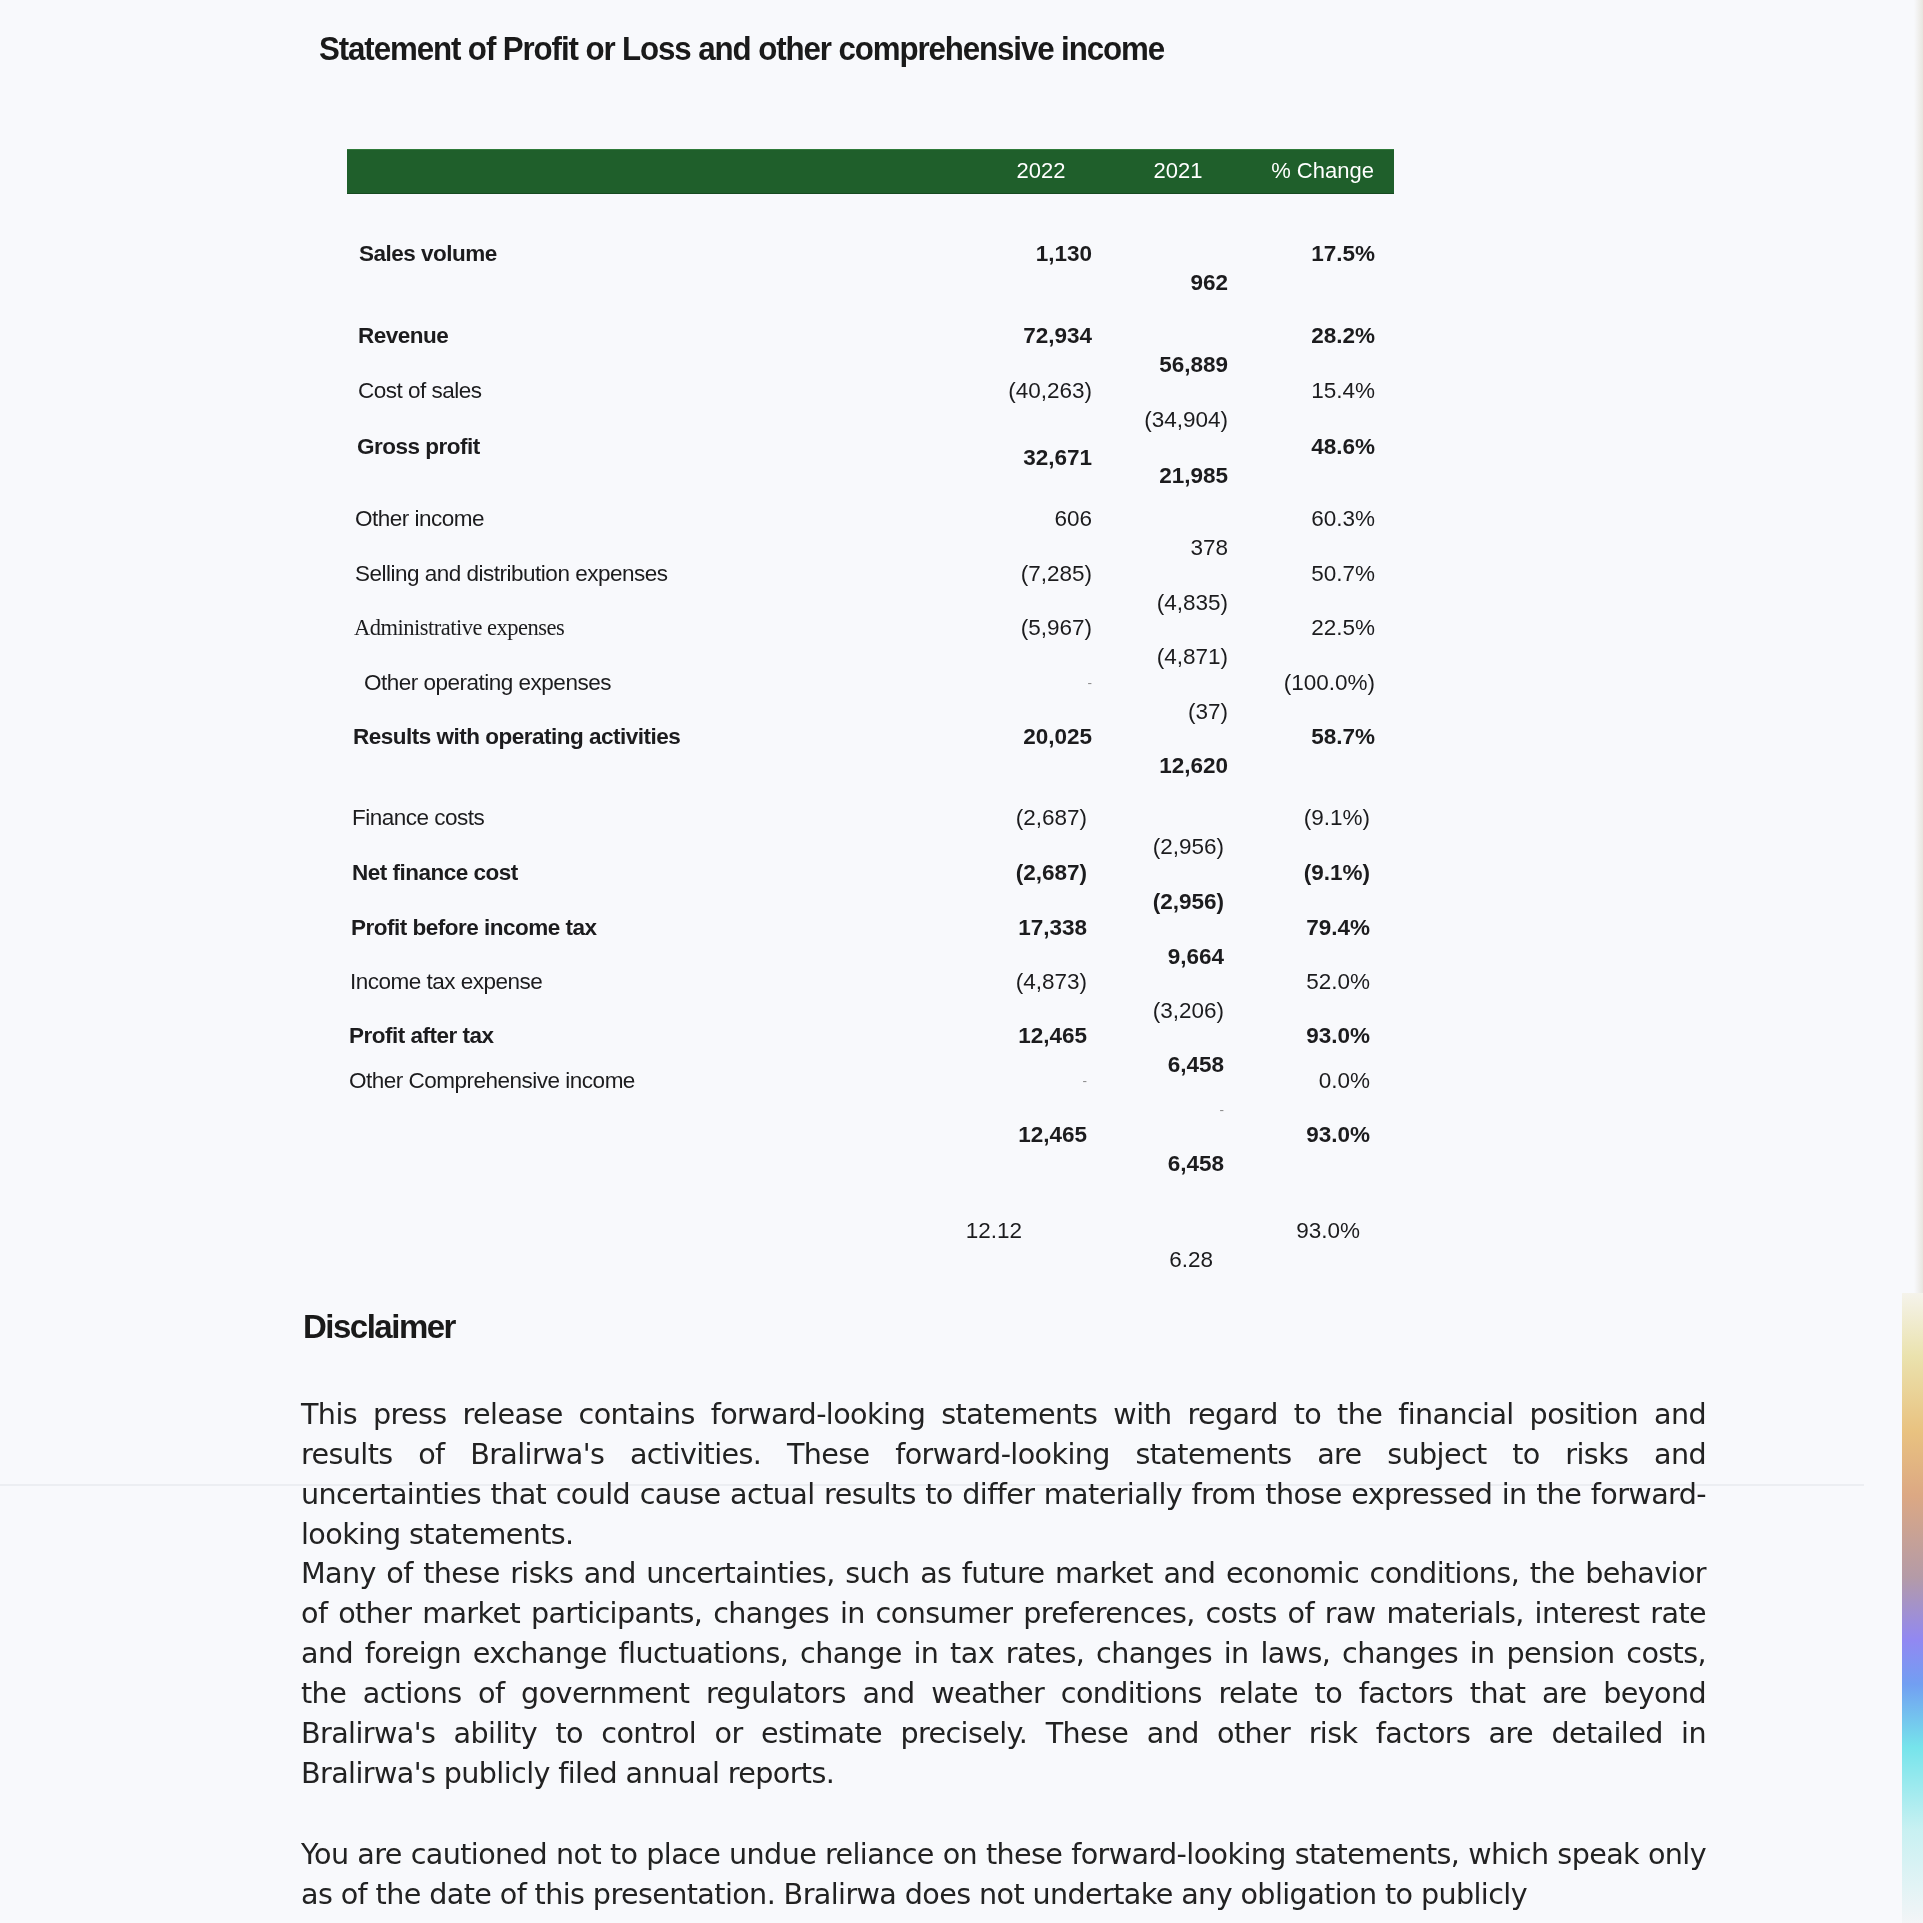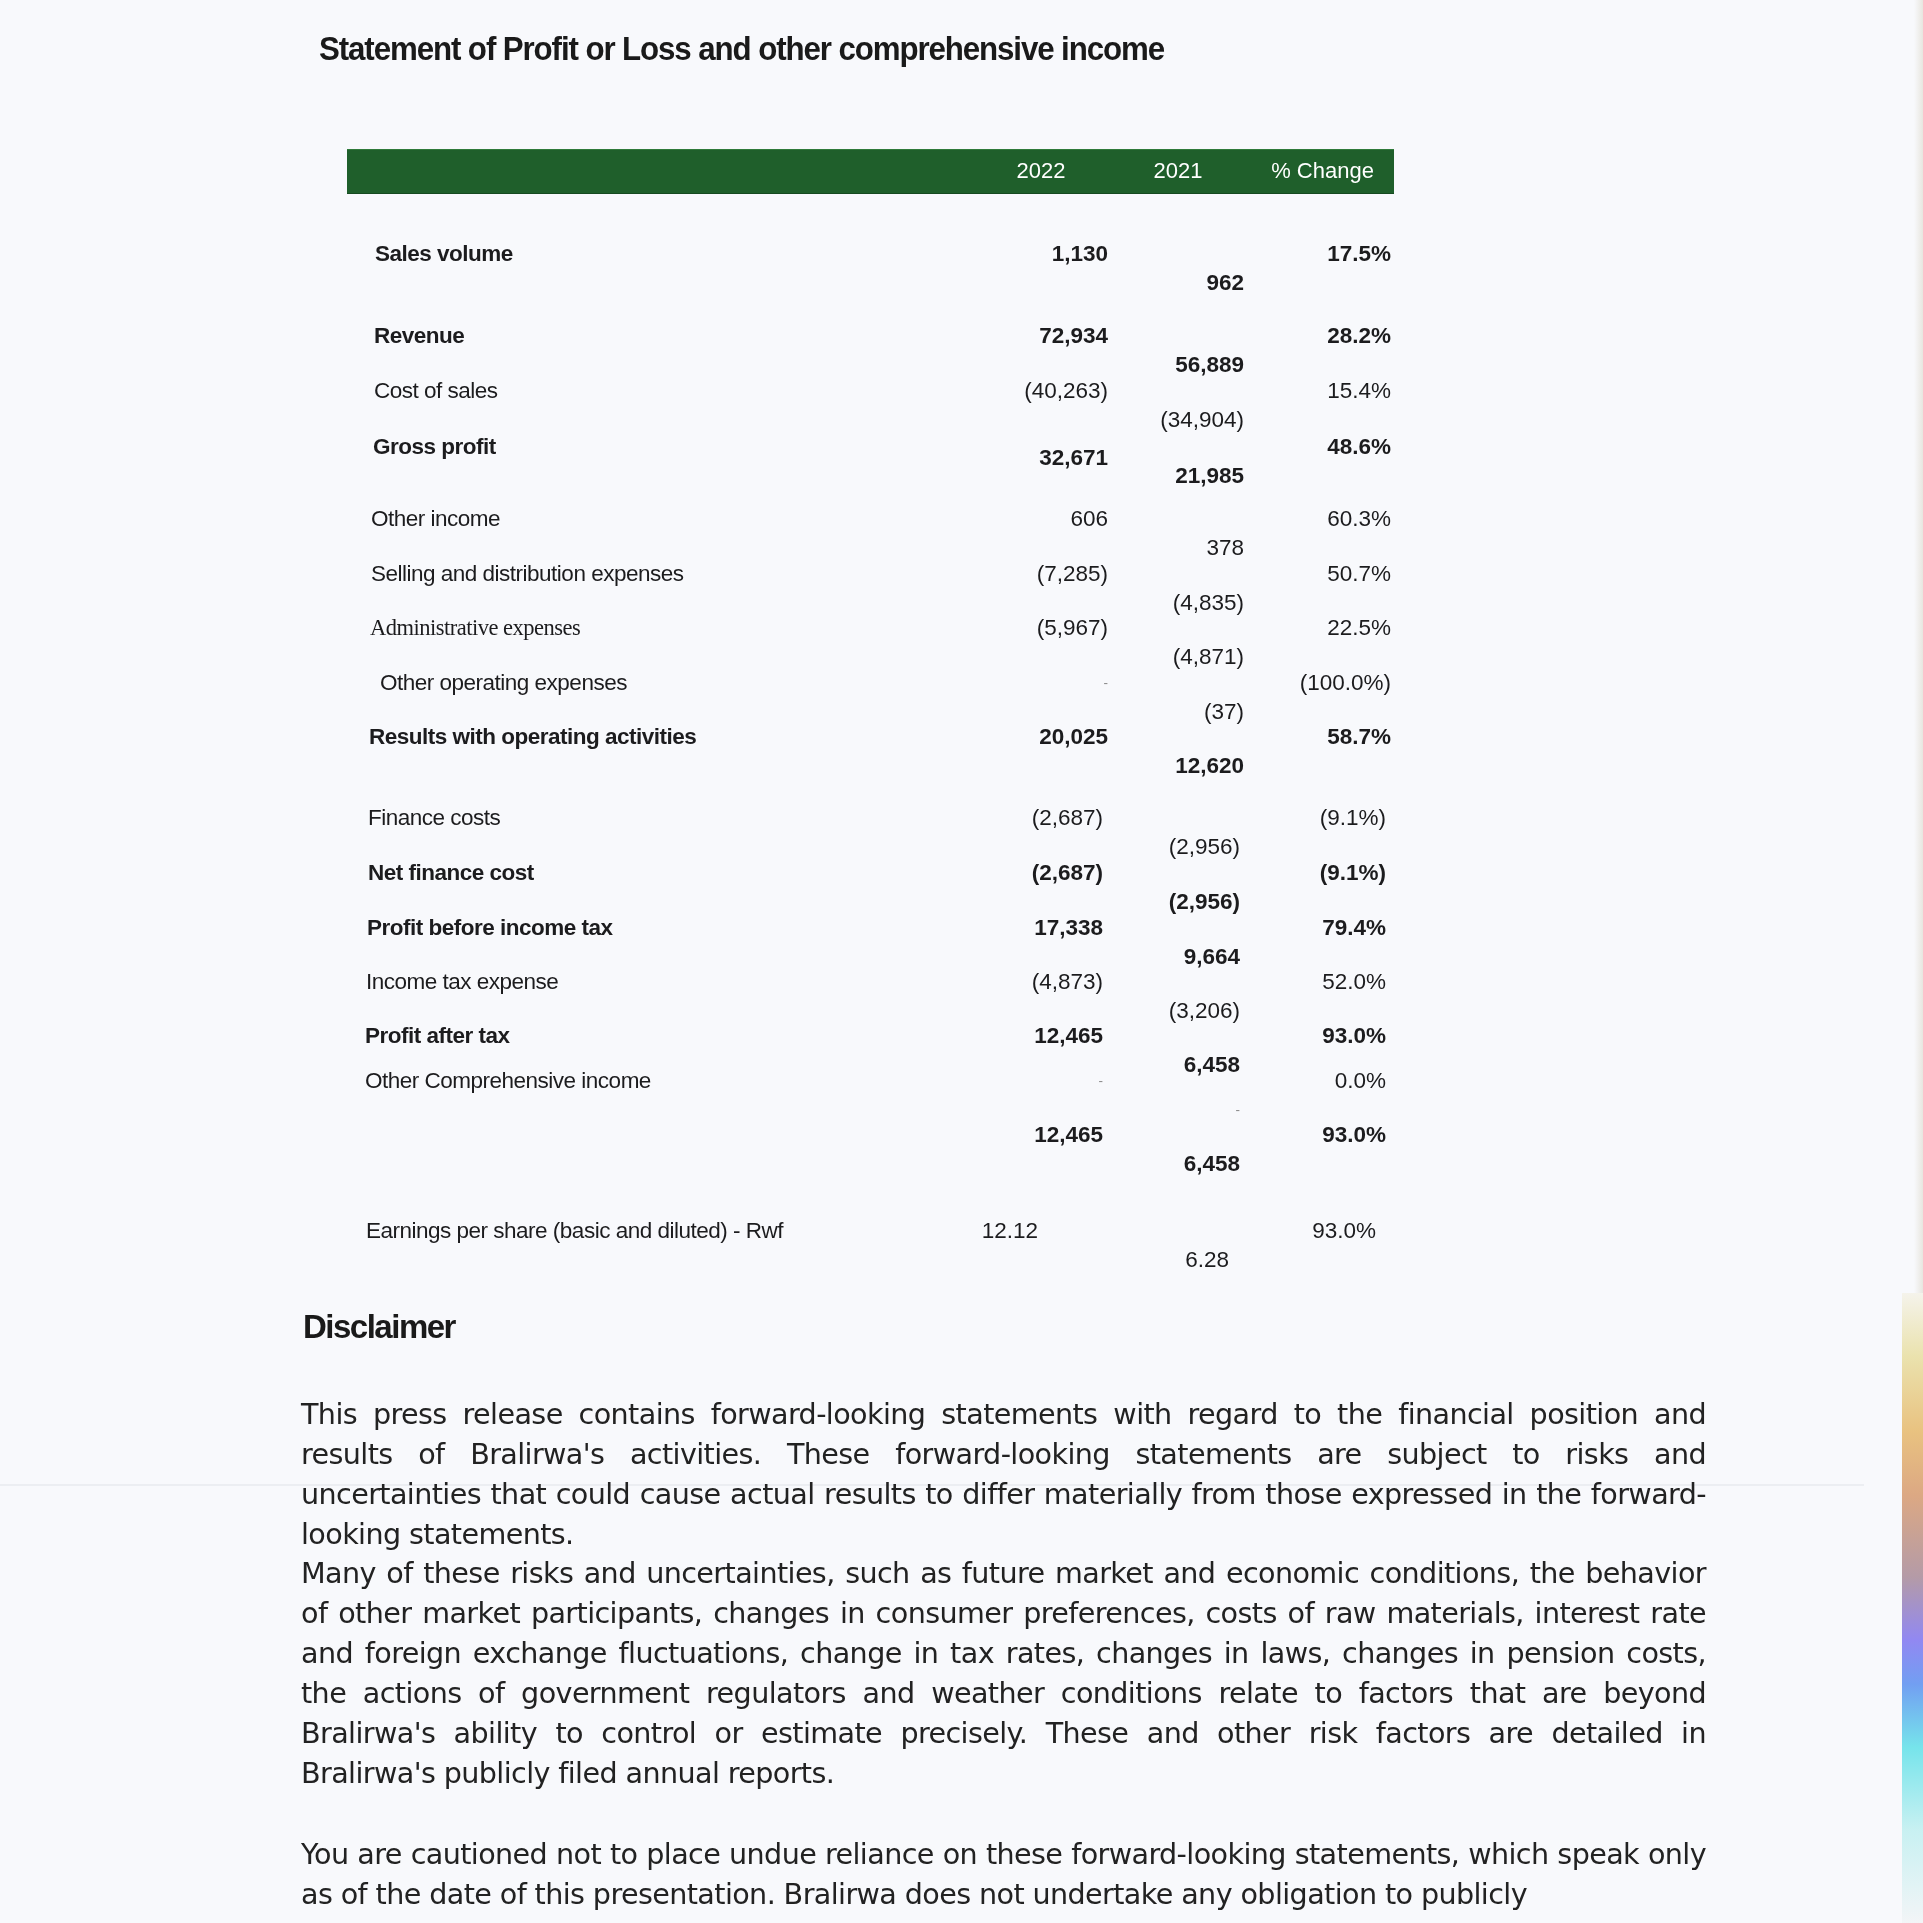--- a/index.html
+++ b/index.html
@@ -28,21 +28,21 @@
     letter-spacing: 0.2px;
   }
   .header-bar .col {
     position: absolute; top: 0; height: 28px; line-height: 42px; text-align: center;
   }
   .c2022 { left: 654px; width: 80px; }
   .c2021 { left: 791px; width: 80px; }
   .cchg { left: 908px; width: 135px; }
 
   .row {
-    position: absolute; left: 16px; width: 1636px; height: 38px; font-size: 22.5px;
+    position: absolute; left: 0; width: 1636px; height: 38px; font-size: 22.5px;
   }
   .row .lbl {
     position: absolute; top: 0; line-height: 38px; white-space: nowrap;
     letter-spacing: -0.5px;
   }
   .row .v {
     position: absolute; top: 0; line-height: 38px; text-align: right; width: 165px; white-space: nowrap;
   }
   .row .v1 { left: 927px; }
   .row .v2 { left: 1063px; margin-top: 29px; }
@@ -179,21 +179,20 @@
       <span class="v v1 dash" style="left: 922px;">-</span>
       <span class="v v2 dash" style="left: 1059px;">-</span>
       <span class="v v3" style="left: 1205px;">0.0%</span>
     </div>
     <div class="row bold" style="top: 1116px;">
       <span class="v v1" style="left: 922px;">12,465</span>
       <span class="v v2" style="left: 1059px;">6,458</span>
       <span class="v v3" style="left: 1205px;">93.0%</span>
     </div>
     <div class="row" style="top: 1212px;">
-      <span class="lbl" style="left: 350px;">Earnings per share (basic and diluted) - Rwf</span>
       <span class="v v1" style="left: 857px;">12.12</span>
       <span class="v v2" style="left: 1048px;">6.28</span>
       <span class="v v3" style="left: 1195px;">93.0%</span>
     </div>
   </div>
 
 <div class="disclaimer-title">Disclaimer</div>
 <div class="para" style="top:1394px;">This press release contains forward-looking statements with regard to the financial position and results of Bralirwa's activities. These forward-looking statements are subject to risks and uncertainties that could cause actual results to differ materially from those expressed in the forward-looking statements.</div>
 <div class="para" style="top:1553px;">Many of these risks and uncertainties, such as future market and economic conditions, the behavior of other market participants, changes in consumer preferences, costs of raw materials, interest rate and foreign exchange fluctuations, change in tax rates, changes in laws, changes in pension costs, the actions of government regulators and weather conditions relate to factors that are beyond Bralirwa's ability to control or estimate precisely. These and other risk factors are detailed in Bralirwa's publicly filed annual reports.</div>
 <div class="para" style="top:1834px;">You are cautioned not to place undue reliance on these forward-looking statements, which speak only as of the date of this presentation. Bralirwa does not undertake any obligation to publicly</div>

